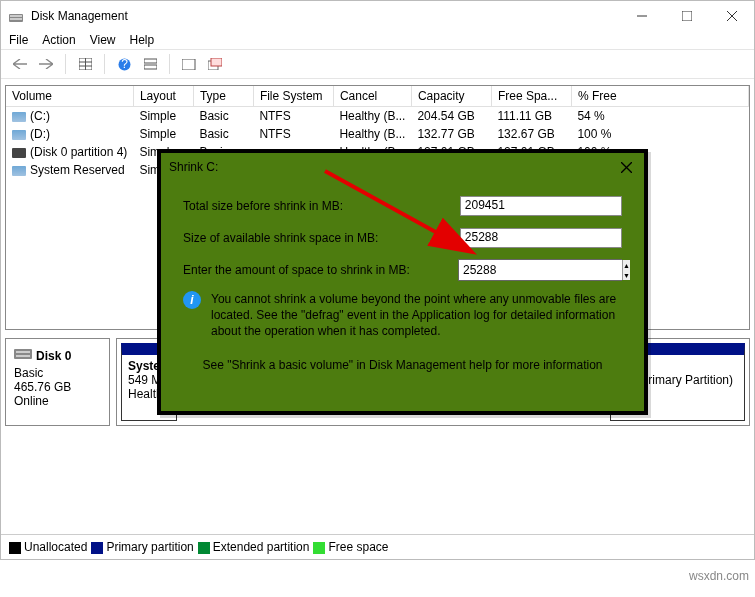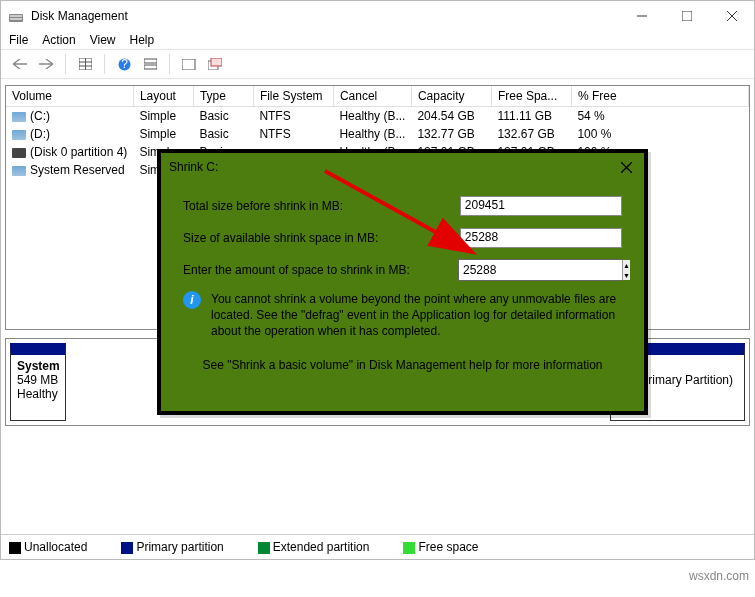--- a/index.html
+++ b/index.html
@@ -22,21 +22,21 @@
     .vol-icon { display: inline-block; width: 14px; height: 10px; background: linear-gradient(#6fa8d6,#a0c2e1); border-radius: 1px; margin-right: 4px; vertical-align: middle; }
     .vol-icon.dark { background: #444; }
     .disk-map { margin: 4px; display: flex; gap: 6px; }
     .disk-pane { border: 1px solid #888; background: #fff; padding: 8px; width: 105px; height: 88px; }
     .parts-pane { border: 1px solid #888; background: #fff; flex: 1; height: 88px; display: flex; position: relative; }
     .part-block { border: 1px solid #333; margin: 4px 4px 4px 0; padding: 4px 6px; }
     .part-block:first-child { margin-left: 4px; }
     .part-block.primary { border-top: 12px solid #001187; }
     .legend { border-top: 1px solid #ccc; padding: 5px 8px; font-size: 12px; display: flex; gap: 4px; align-items: center; }
     .swatch { display: inline-block; width: 12px; height: 12px; margin-right: 3px; vertical-align: middle; }
-    .legend span.item { margin-right: 30px; }
+    .legend span.item { margin-right: 0; }
     .watermark { position: absolute; right: 6px; bottom: 14px; color: #888; font-size: 12px; }
     
     .dialog { position: absolute; left: 157px; top: 149px; width: 491px; height: 266px; background: #4d7c0f; border: 4px solid #000000; box-shadow: 3px 3px 0 rgba(0,0,0,.15); display: flex; flex-direction: column; }
     .dlg-title { display: flex; align-items: center; padding: 6px 8px; }
     .dlg-title .t { flex: 1; }
     .close-x { width: 20px; height: 16px; display: flex; align-items: center; justify-content: center; }
     .dlg-body { flex: 1; padding: 14px 22px 10px 22px; position: relative; }
     .row { display: flex; align-items: center; margin-bottom: 10px; height: 22px; }
     .row .lbl { width: 280px; }
     .row .field { width: 164px; height: 20px; border: 1px solid #888; background: #fff; padding: 1px 4px; font-size: 12px; }
@@ -189,20 +189,33 @@
               <td></td>
               <td></td>
               <td></td>
               <td>94 %</td>
             </tr>
       </tbody>
         </table>
     </div>
 
     <div class="disk-map">
+      <div class="disk-pane">
+        <div style="display:flex;align-items:center;gap:4px;margin-bottom:2px">
+          <span><svg width="18" height="14">
+                <rect x="0" y="2" width="18" height="10" rx="1" fill="#888"></rect>
+                <rect x="2" y="4" width="14" height="2" fill="#ccc"></rect>
+                <rect x="2" y="8" width="14" height="2" fill="#ccc"></rect>
+              </svg></span>
+          <b>Disk 0</b>
+        </div>
+        <div>Basic</div>
+        <div>465.76 GB</div>
+        <div>Online</div>
+      </div>
       <div class="parts-pane">
         <div class="part-block primary" style="width:56px">
           <b>System</b>
           <div>549 MB</div>
           <div>Healthy</div>
         </div>
         <div style="flex:1"></div>
         <div class="part-block primary" style="width:135px">
           <div>1 GB</div>
           <div>thy (Primary Partition)</div>

